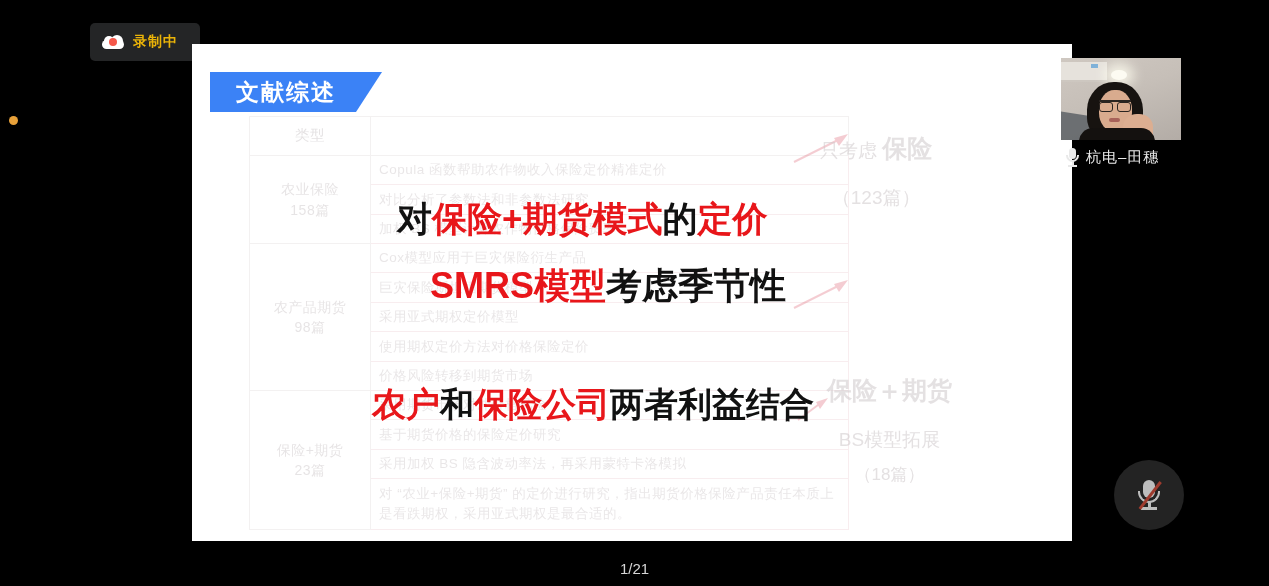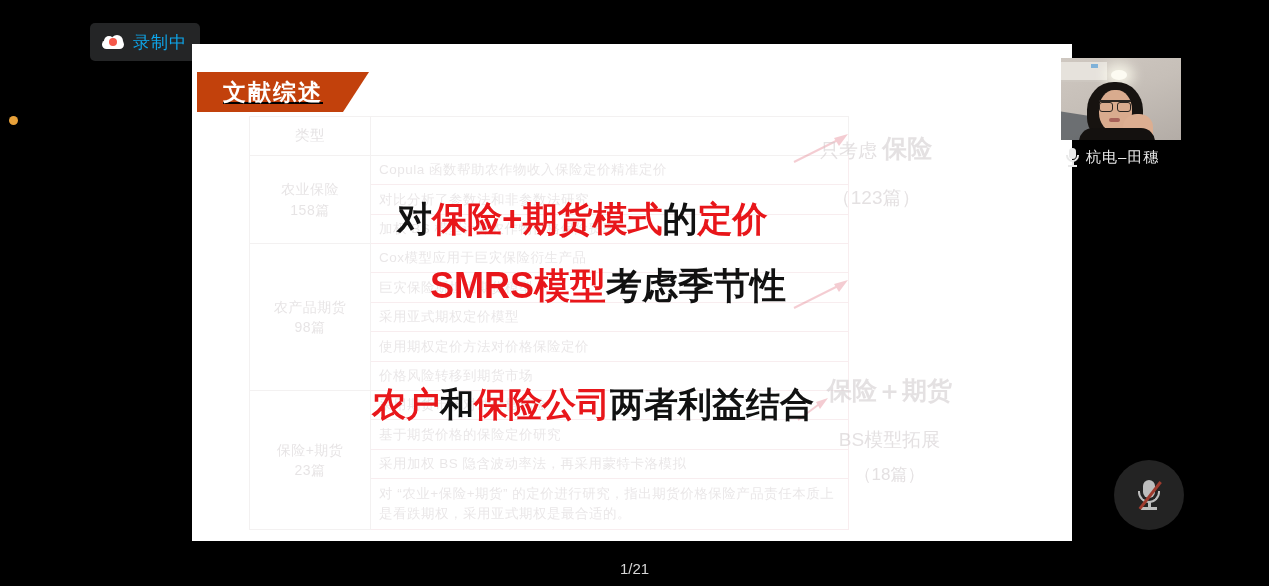--- a/index.html
+++ b/index.html
@@ -7,30 +7,30 @@
   #root{position:relative;width:1269px;height:586px;background:#000;}
 
   
   .rec-pill{position:absolute;left:90px;top:23px;width:110px;height:38px;background:#242526;
             border-radius:5px;display:flex;align-items:center;gap:9px;padding:0 12px;box-sizing:border-box;}
   .rec-cloud{position:relative;width:22px;height:14px;flex:none;}
   .rec-cloud .c1{position:absolute;left:0;bottom:0;width:22px;height:9px;background:#fff;border-radius:6px;}
   .rec-cloud .c2{position:absolute;left:2px;top:1px;width:10px;height:10px;background:#fff;border-radius:50%;}
   .rec-cloud .c3{position:absolute;left:9px;top:0px;width:12px;height:12px;background:#fff;border-radius:50%;}
   .rec-cloud .dot{position:absolute;left:7px;top:3px;width:8px;height:8px;background:#f5584a;border-radius:50%;z-index:3;}
-  .rec-text{color:#0ea5e9;font-size:17px;letter-spacing:1px;white-space:nowrap;}
+  .rec-text{color:#eab308;font-size:14px;letter-spacing:1px;white-space:nowrap;font-weight:bold;}
 
   
   .orange-dot{position:absolute;left:9px;top:116px;width:9px;height:9px;border-radius:50%;background:#e8a13a;}
 
   
   .slide{position:absolute;left:192px;top:44px;width:880px;height:497px;background:#fff;overflow:hidden;}
 
-  .banner{position:absolute;left:5px;top:28px;height:40px;background:#c2410c;display:flex;align-items:center;
-          padding:0 46px 0 26px;clip-path:polygon(0 0,100% 0,calc(100% - 26px) 100%,0 100%);text-decoration:underline;}
+  .banner{position:absolute;left:18px;top:28px;height:40px;background:#3b82f6;display:flex;align-items:center;
+          padding:0 46px 0 26px;clip-path:polygon(0 0,100% 0,calc(100% - 26px) 100%,0 100%);}
   .banner span{color:#fff;font-size:23px;font-weight:bold;letter-spacing:2px;white-space:nowrap;}
 
   
   .tbl{position:absolute;left:57px;top:72px;width:600px;height:414px;border-collapse:collapse;
        table-layout:fixed;opacity:.30;}
   .tbl td{border:1px solid #d9d2d4;font-size:13.5px;color:#b9b0b3;padding:3px 8px;vertical-align:middle;
           line-height:1.45;letter-spacing:.5px;}
   .tbl td.type{width:104px;text-align:center;color:#b0a7aa;font-size:14px;}
   .tbl td.hdr{font-size:14.5px;color:#a89fa2;height:32px;}
   .tbl .pinkbox{border-color:#e9c7cd;}

